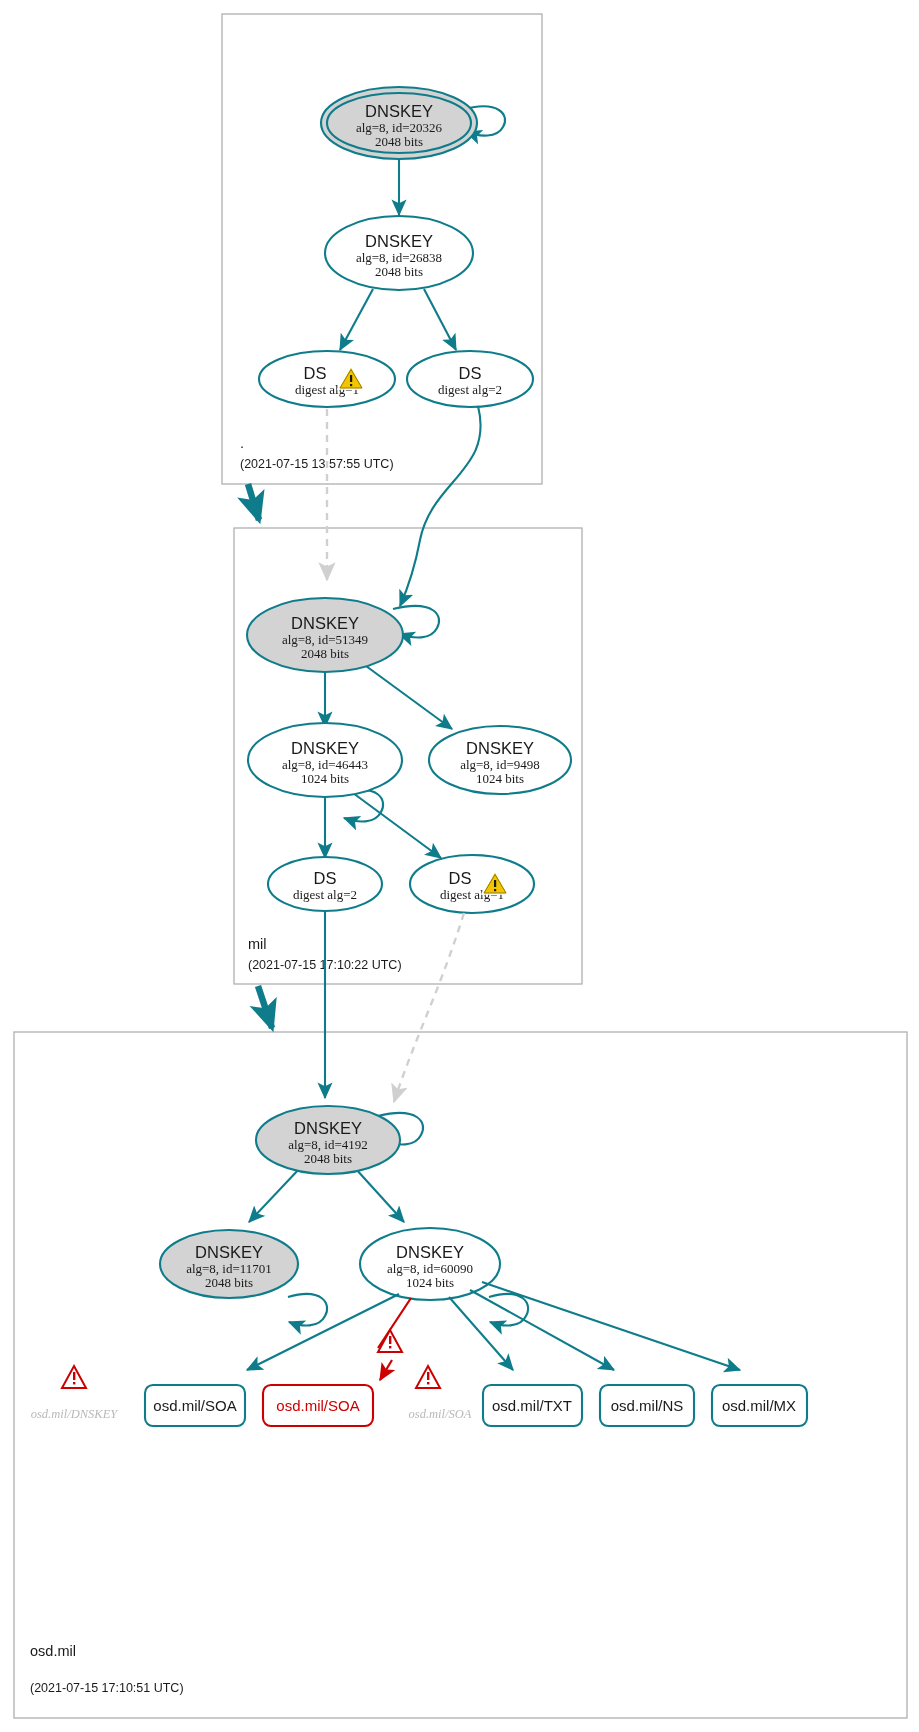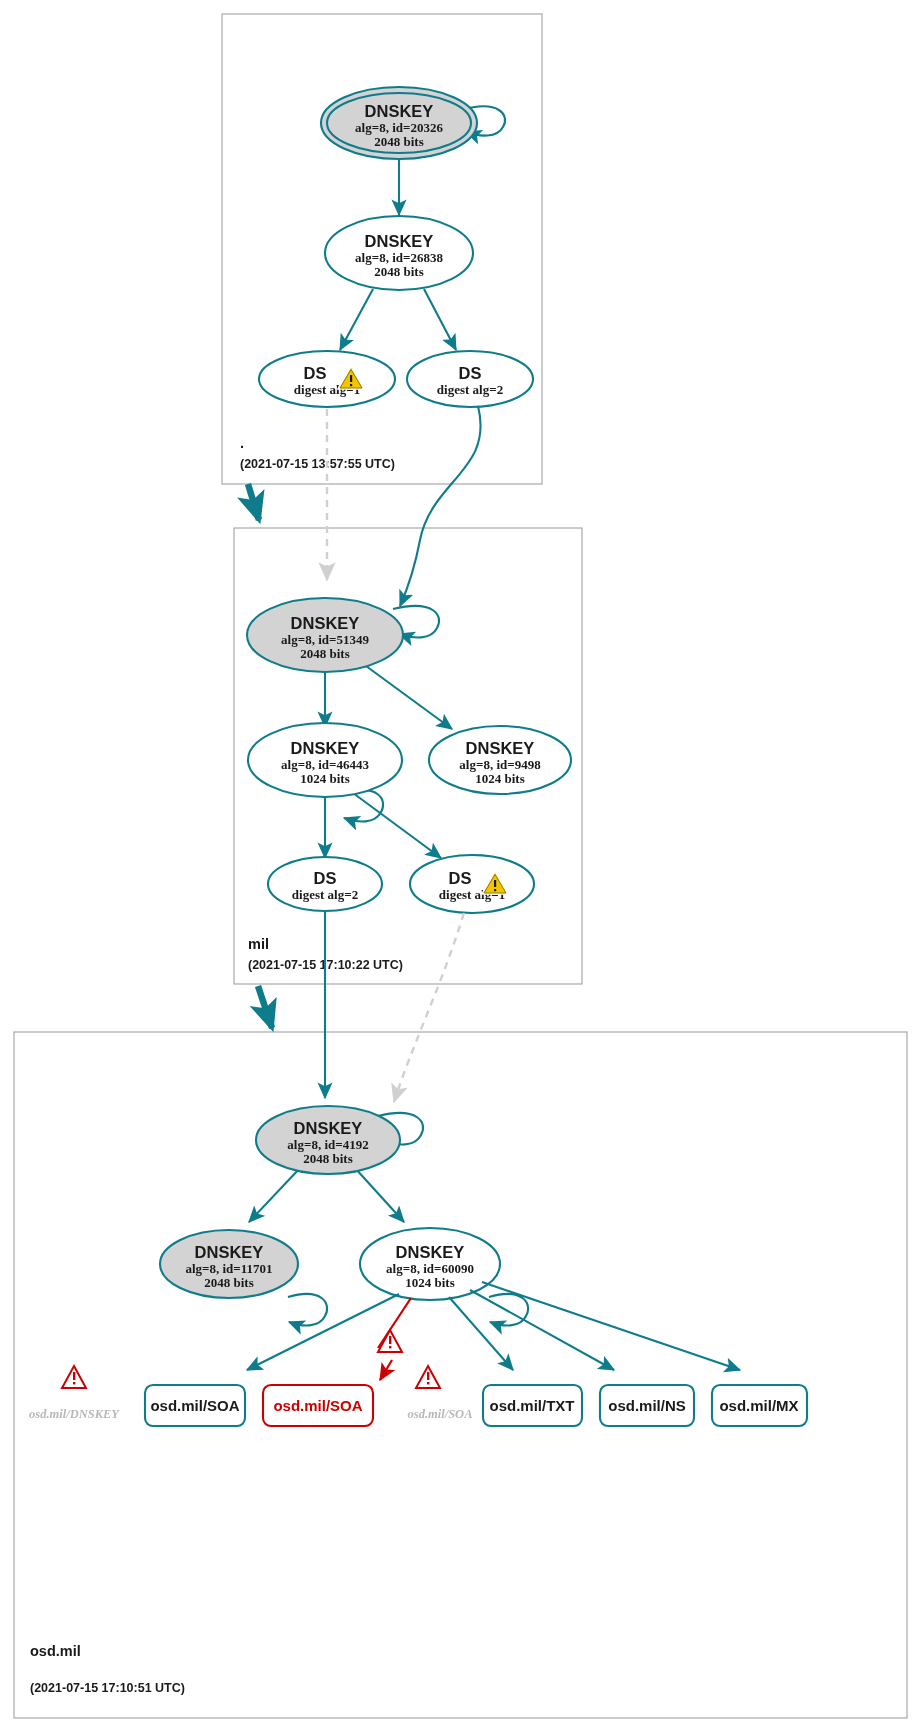--- a/index.html
+++ b/index.html
@@ -1,19 +1,19 @@
 <!DOCTYPE html>
 <html><head>
 <meta charset="utf-8">
 <style>
   html,body{margin:0;padding:0;background:#ffffff;}
   body{width:919px;height:1732px;position:relative;
        font-family:"Liberation Sans", sans-serif;
        -webkit-font-smoothing:antialiased;}
-  #stage{position:absolute;left:0;top:0;width:919px;height:1732px;overflow:hidden;font-weight:bold;}
+  #stage{position:absolute;left:0;top:0;width:919px;height:1732px;overflow:hidden;}
   svg#graph{position:absolute;left:0;top:0;width:919px;height:1732px;}
 
   .zone-rect{fill:none;stroke:#b0b0b0;stroke-width:1.3;}
   .node-ell{stroke:#0e7c8a;stroke-width:2.1;}
   .fill-gray{fill:#d3d3d3;}
   .fill-white{fill:#ffffff;}
   .edge{fill:none;stroke:#0e7c8a;stroke-width:2.1;}
   .edge-thick{fill:none;stroke:#0e7c8a;stroke-width:6.5;}
   .edge-dash{fill:none;stroke:#d0d0d0;stroke-width:2.4;stroke-dasharray:7,6;}
   .edge-red{fill:none;stroke:#cc0000;stroke-width:2.2;}

